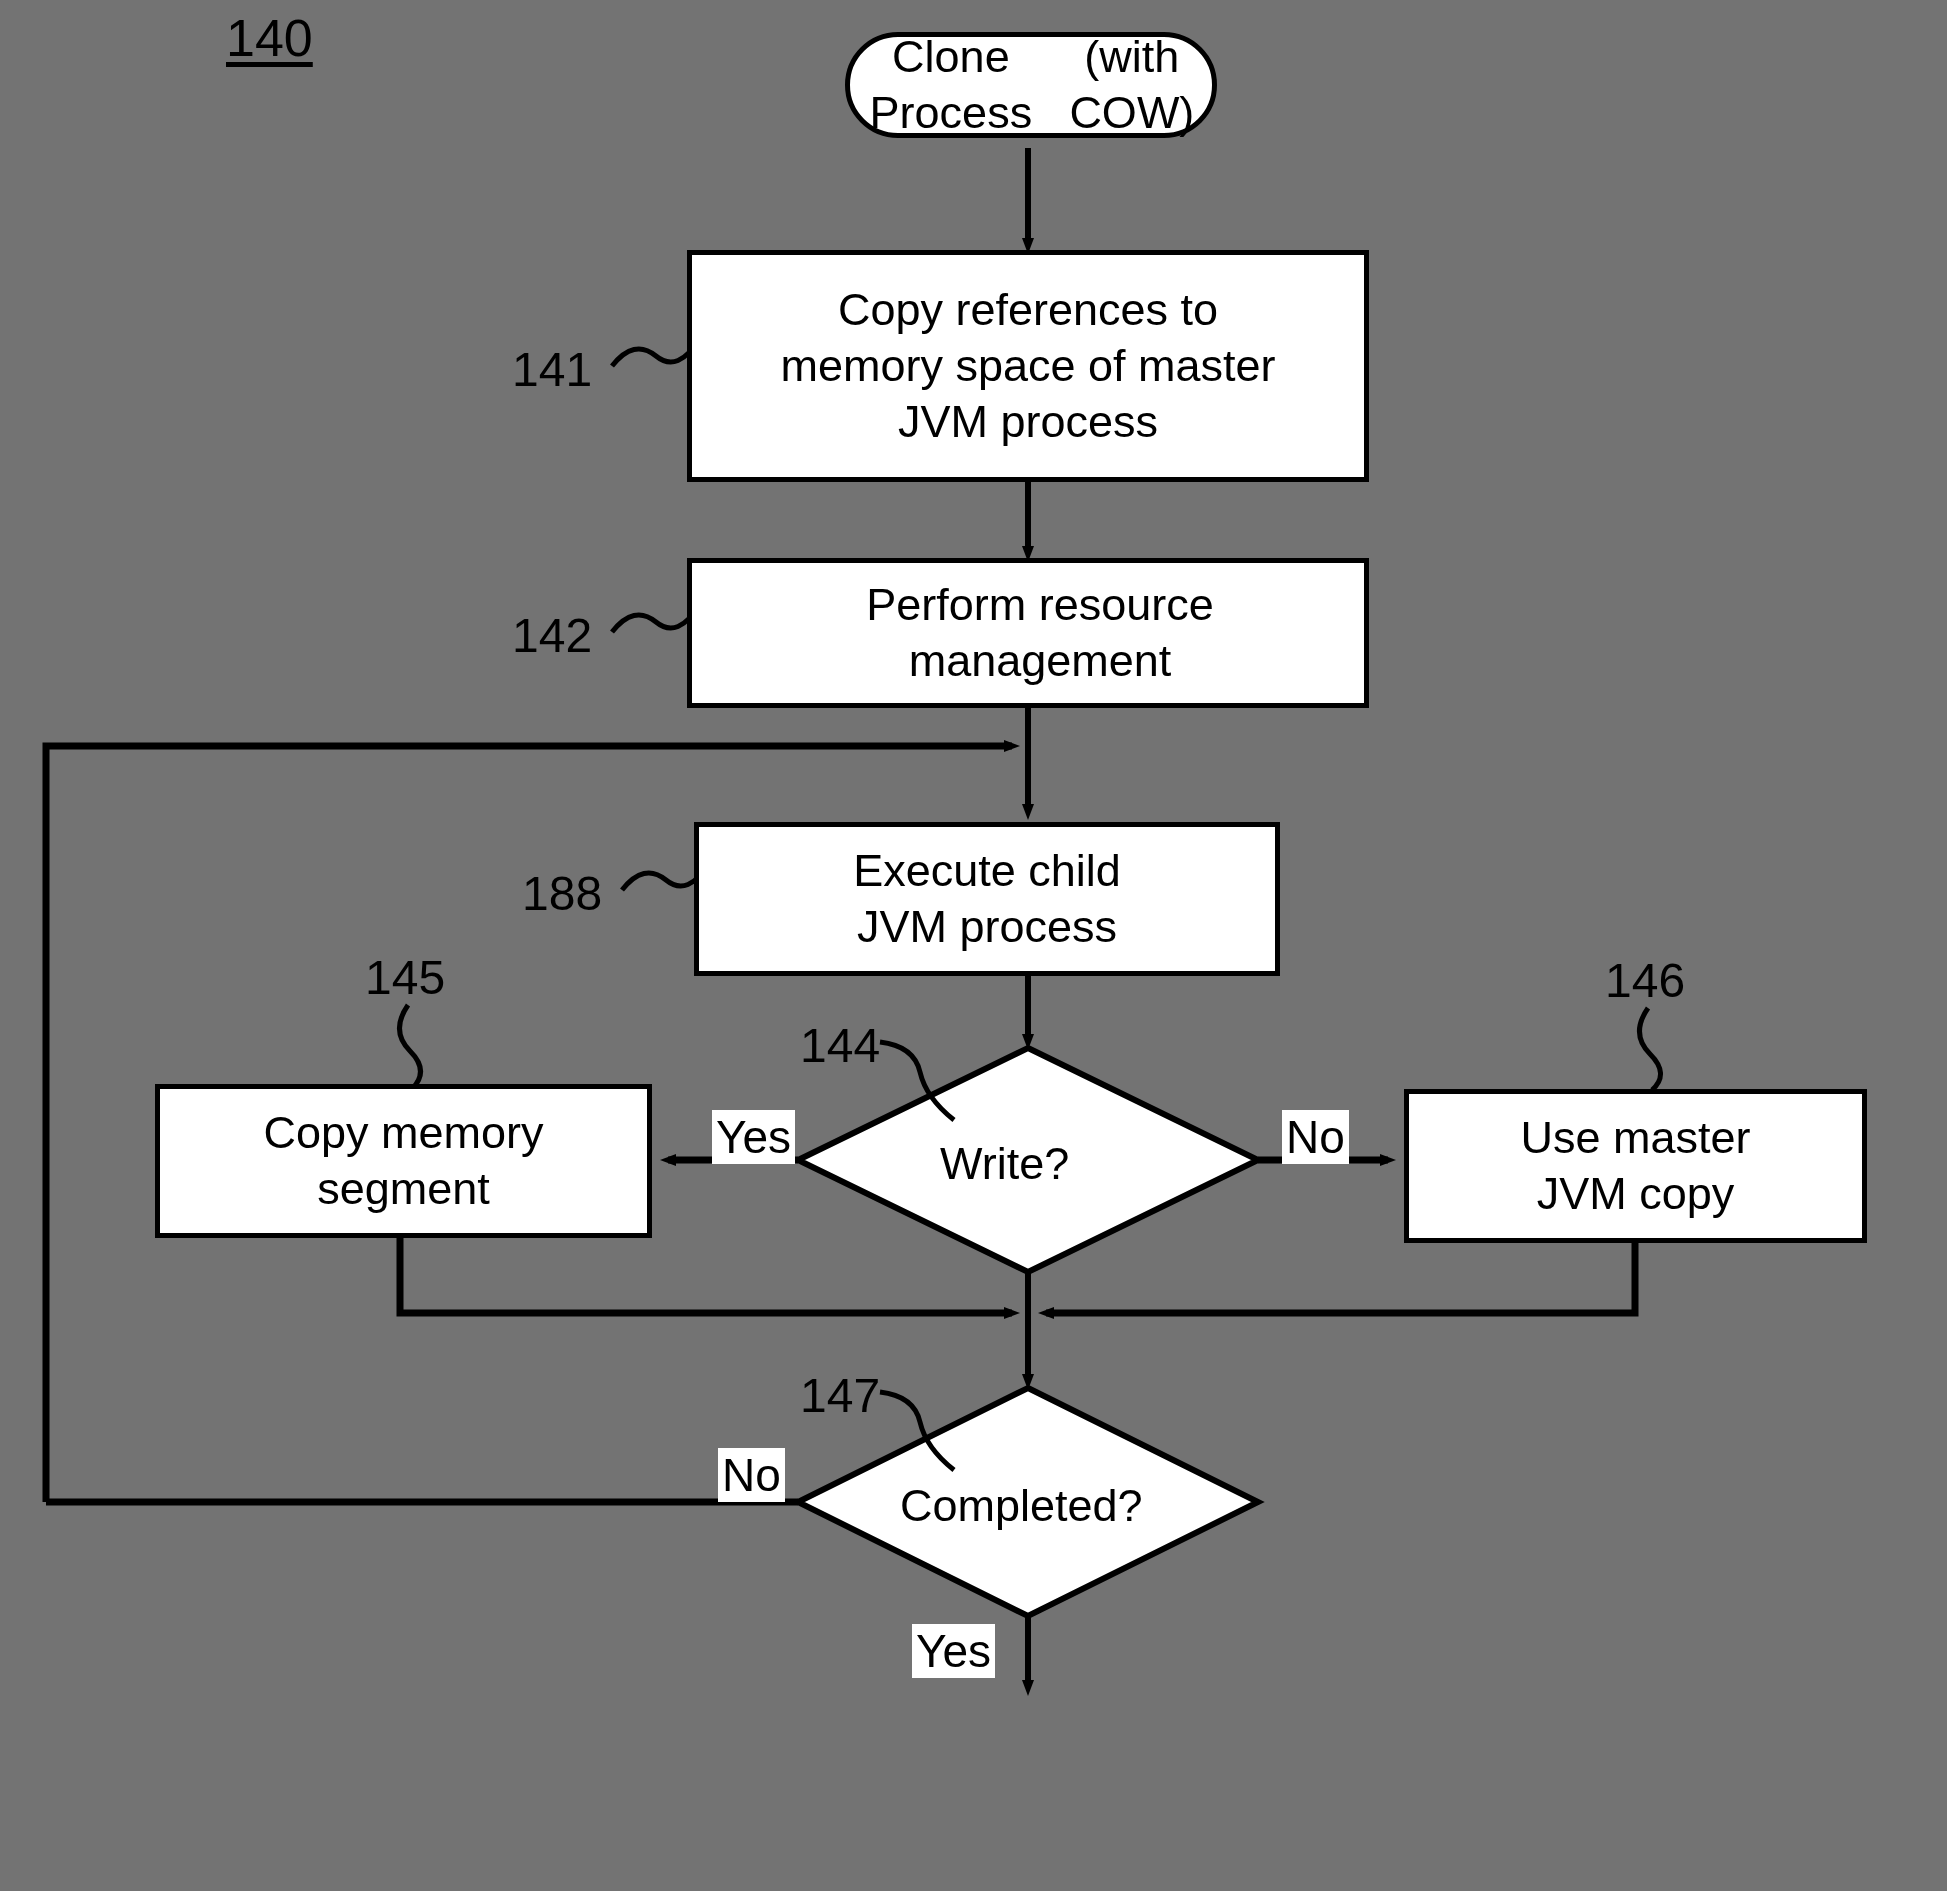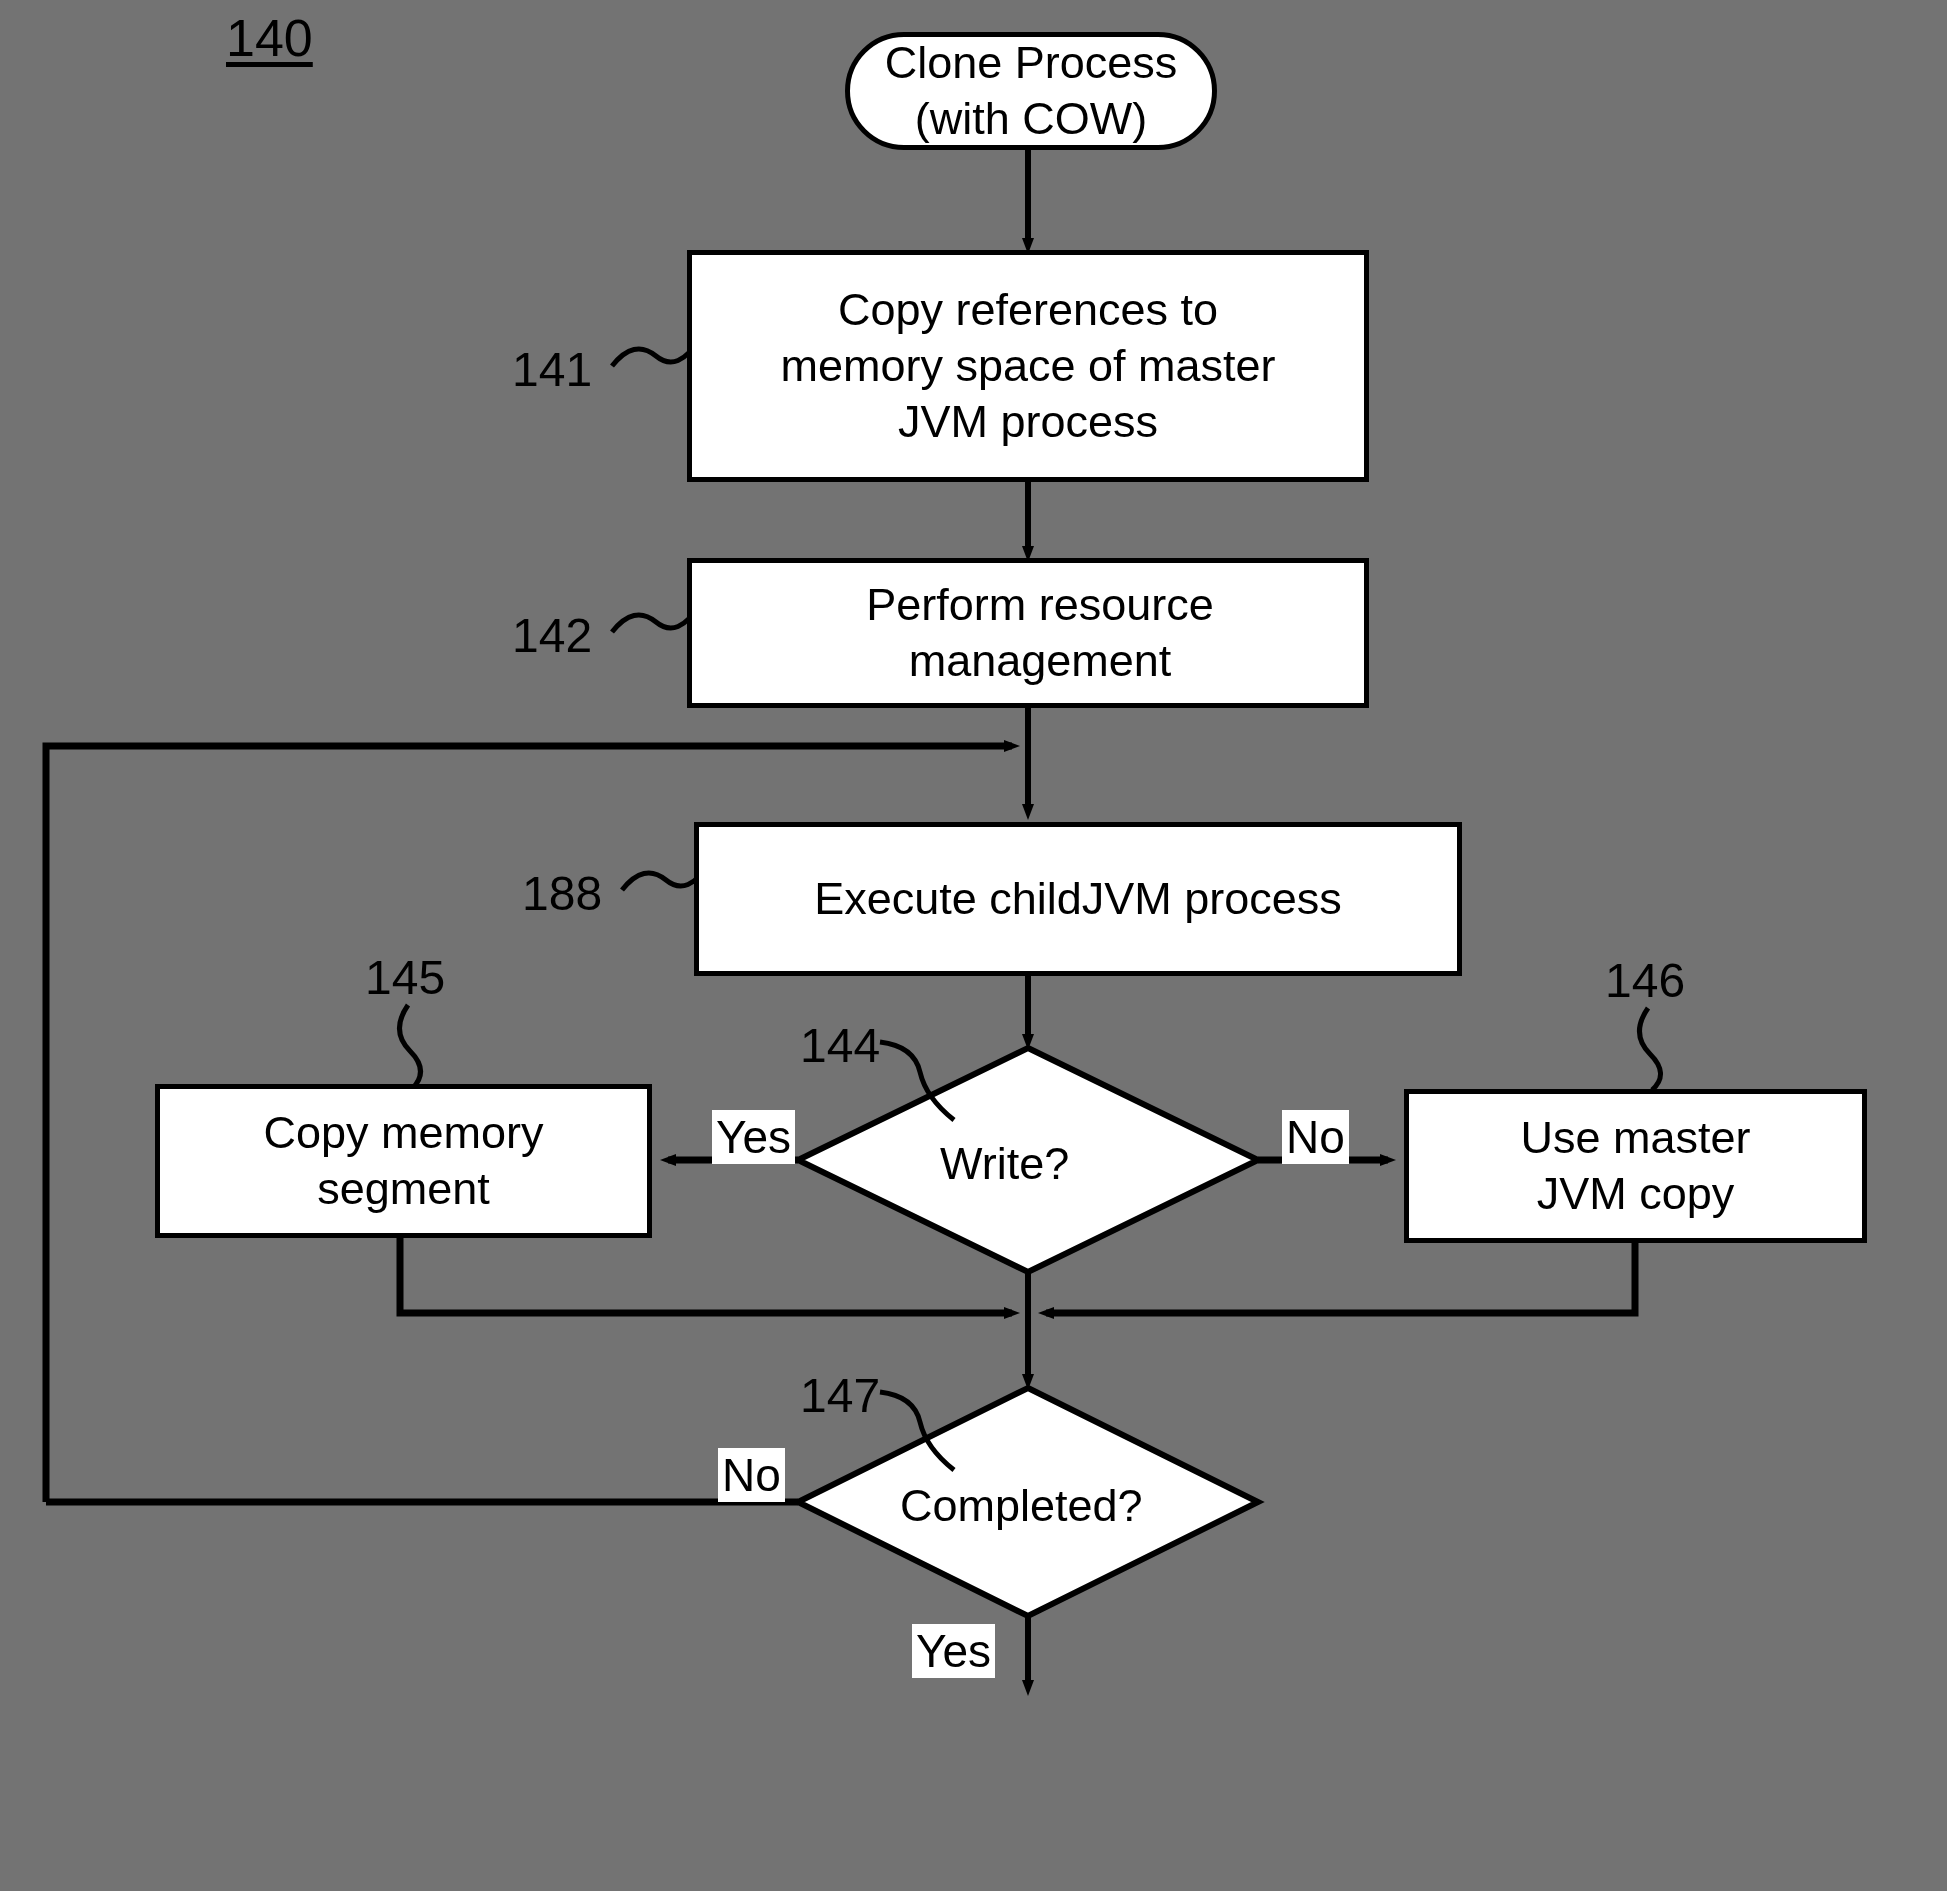--- a/index.html
+++ b/index.html
@@ -117,39 +117,39 @@
     <path d="M 612 632 q 22 -28 44 -10 q 22 18 44 -18 l 0 96" fill="none" stroke="#000" stroke-width="5"></path>
     <path d="M 622 890 q 22 -28 44 -10 q 22 18 44 -18 l 0 106" fill="none" stroke="#000" stroke-width="5"></path>
     <path d="M 880 1042 q 34 4 40 30 q 6 26 34 48" fill="none" stroke="#000" stroke-width="5"></path>
     <path d="M 408 1005 q -18 26 2 46 q 20 20 2 38 l 0 -2" fill="none" stroke="#000" stroke-width="5"></path>
     <path d="M 1648 1008 q -18 26 2 46 q 20 20 2 36 l 0 0" fill="none" stroke="#000" stroke-width="5"></path>
     <path d="M 880 1392 q 34 4 40 30 q 6 26 34 48" fill="none" stroke="#000" stroke-width="5"></path>
   </svg>
 
   <div class="ref ref-underline" style="left:226px; top:8px; font-size:52px;">140</div>
 
-  <div class="node terminal" style="left:845px; top:32px; width:372px; height:118px; flex-direction:column;">
+  <div class="node terminal" style="left:845px; top:32px; width:372px; height:106px; flex-direction:row;">
     <span>Clone Process</span>
     <span>(with COW)</span>
   </div>
 
   <div class="node proc" style="left:687px; top:250px; width:682px; height:232px; flex-direction:column;">
     <span>Copy references to</span>
     <span>memory space of  master</span>
     <span>JVM process</span>
   </div>
   <div class="ref" style="left:512px; top:342px;">141</div>
 
   <div class="node proc" style="left:687px; top:558px; width:682px; height:150px; flex-direction:column;padding-left:24px;">
     <span>Perform resource</span>
     <span>management</span>
   </div>
   <div class="ref" style="left:512px; top:608px;">142</div>
 
-  <div class="node proc" style="left:694px; top:822px; width:768px; height:154px; flex-direction:row;">
+  <div class="node proc" style="left:694px; top:822px; width:586px; height:154px; flex-direction:column;">
     <span>Execute child</span>
     <span>JVM process</span>
   </div>
   <div class="ref" style="left:522px; top:866px;">188</div>
 
   <div class="diamond-label" style="left:940px; top:1138px;">Write?</div>
   <div class="ref" style="left:800px; top:1018px;">144</div>
 
   <div class="node proc" style="left:155px; top:1084px; width:497px; height:154px; flex-direction:column;">
     <span>Copy memory</span>

